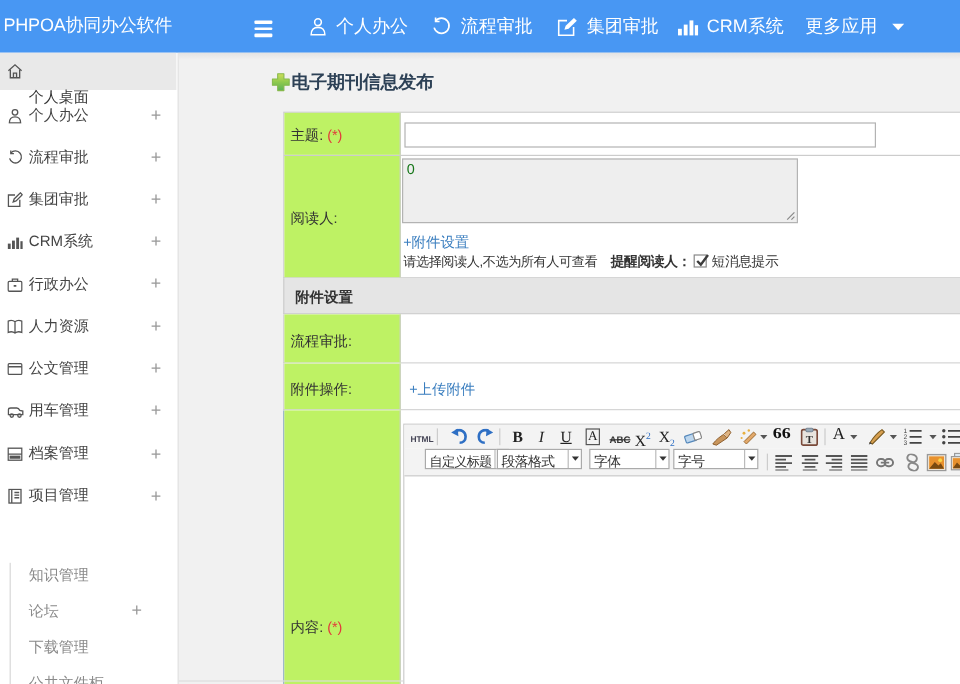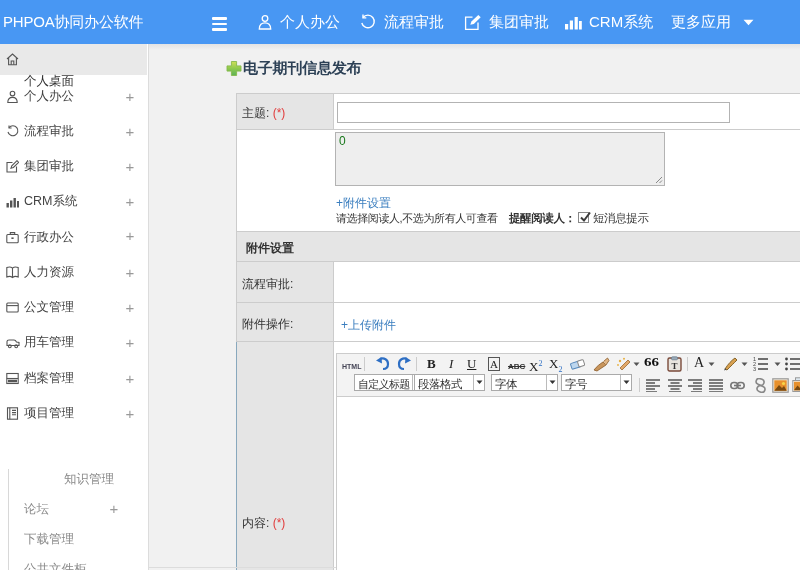--- a/index.html
+++ b/index.html
@@ -22,21 +22,21 @@
 .sub{position:absolute;left:0;width:147px;height:30px;font-size:12.5px;color:#8a8a8a;line-height:30px;}
 .sub .txt{position:absolute;left:24px;}
 .sub .pm{position:absolute;left:107px;width:14px;text-align:center;color:#999;font-size:15px;}
 .subline{position:absolute;left:8px;top:425px;width:1px;height:101px;background:#d8d8d8;}
 
 .content{position:absolute;left:149px;top:44px;width:651px;height:534px;background:#f1f1f1;}
 .content:before{content:"";position:absolute;left:0;top:0;width:100%;height:6px;background:linear-gradient(#e3e3e3,#f1f1f1);}
 .ttlrow{position:absolute;left:77px;top:16px;height:17px;display:flex;align-items:center;}
 .ttl{font-size:15px;font-weight:bold;color:#2d4156;margin-left:1px;letter-spacing:-0.2px;}
 .row{position:absolute;left:87px;width:600px;border:1px solid #ccc;border-top:none;background:#fff;}
-.lbl{position:absolute;left:0;top:0;bottom:0;width:97px;background:#e5e5e5;border-right:1px solid #ccc;font-size:12px;color:#333;}
+.lbl{position:absolute;left:0;top:0;bottom:0;width:97px;background:#bef264;border-right:1px solid #ccc;font-size:12px;color:#333;}
 .lbl>span{position:absolute;left:5px;white-space:nowrap;}
 .red{color:#e23b3b;}
 a.lnk{color:#3a7ebf;text-decoration:none;font-size:12px;}
 
 .ti{position:absolute;}
 span.ti{font-size:13px;color:#222;line-height:14px;}
 .tserif{font-family:"Liberation Serif",serif;font-size:13px;}
 .tsep{position:absolute;top:3px;width:1px;height:14px;background:#ccc;}
 .tsel{position:absolute;top:0px;height:17px;background:#fff;border:1px solid #aaa;}
 .tseltx{position:absolute;left:3px;top:2px;font-size:11.5px;color:#333;white-space:nowrap;letter-spacing:-0.5px;}
@@ -178,21 +178,21 @@
   </div>
   <div class="sitem" style="top:352px;">
     <svg width="13" height="13" viewBox="0 0 13 13" fill="none" stroke="#555" stroke-width="1.1">
         <rect x="1.5" y="0.8" width="10" height="11.4"></rect>
         <path d="M3.8 0.8 V12.2 M6 3.4 H10 M6 5.6 H10 M6 7.8 H10"></path>
       </svg>
     <span class="txt">项目管理</span>
       <span class="pm">+</span>
   </div>
   <div class="subline"></div>
-  <div class="sub" style="top:420px;margin-left:40px;">
+  <div class="sub" style="top:420px;">
       <span class="txt">知识管理</span>
     </div>
   <div class="sub" style="top:450px;">
       <span class="txt">论坛</span>
       <span class="pm">+</span>
     </div>
   <div class="sub" style="top:480px;">
       <span class="txt">下载管理</span>
     </div>
   <div class="sub" style="top:510px;">
@@ -216,20 +216,23 @@
   </div>
 
   <div class="row" style="top:49px;height:37px;border-top:1px solid #ccc;">
     <div class="lbl">
         <span style="top:11px;">主题: <span class="red">(*)</span></span>
       </div>
     <div style="position:absolute;left:100px;top:8px;width:393px;height:21px;background:#fff;border:1px solid #b3b3b3;"></div>
   </div>
 
   <div class="row" style="top:86px;height:102px;">
+    <div class="lbl">
+        <span style="top:44px;">阅读人:</span>
+      </div>
     <div style="position:absolute;left:98px;top:2px;width:330px;height:54px;background:#eee;border:1px solid #b3b3b3;font-size:12px;color:#17771a;padding:1px 3px;">0<svg style="position:absolute;right:1px;bottom:1px;" width="8" height="8" viewBox="0 0 8 8" stroke="#888" stroke-width="1">
           <path d="M7 1 L1 7 M7 4.5 L4.5 7"></path>
         </svg></div>
     <div style="position:absolute;left:99px;top:63px;"><a class="lnk" href="#">+附件设置</a></div>
     <div style="position:absolute;left:99px;top:81px;height:14px;font-size:11.5px;color:#333;">
       <span style="position:absolute;left:0;white-space:nowrap;font-size:11px;letter-spacing:-0.4px;">请选择阅读人,不选为所有人可查看</span>
       <span style="position:absolute;left:173px;white-space:nowrap;font-weight:bold;letter-spacing:-0.4px;">提醒阅读人：</span>
       <span style="position:absolute;left:242px;top:1px;width:11px;height:11px;border:1px solid #888;background:#fff;">
           <svg width="13" height="13" viewBox="0 0 13 13" style="position:absolute;left:0;top:-2px;">
             <path d="M2 6.5 L5 9.5 L11 1.5" stroke="#3c3c3c" stroke-width="2" fill="none"></path>

